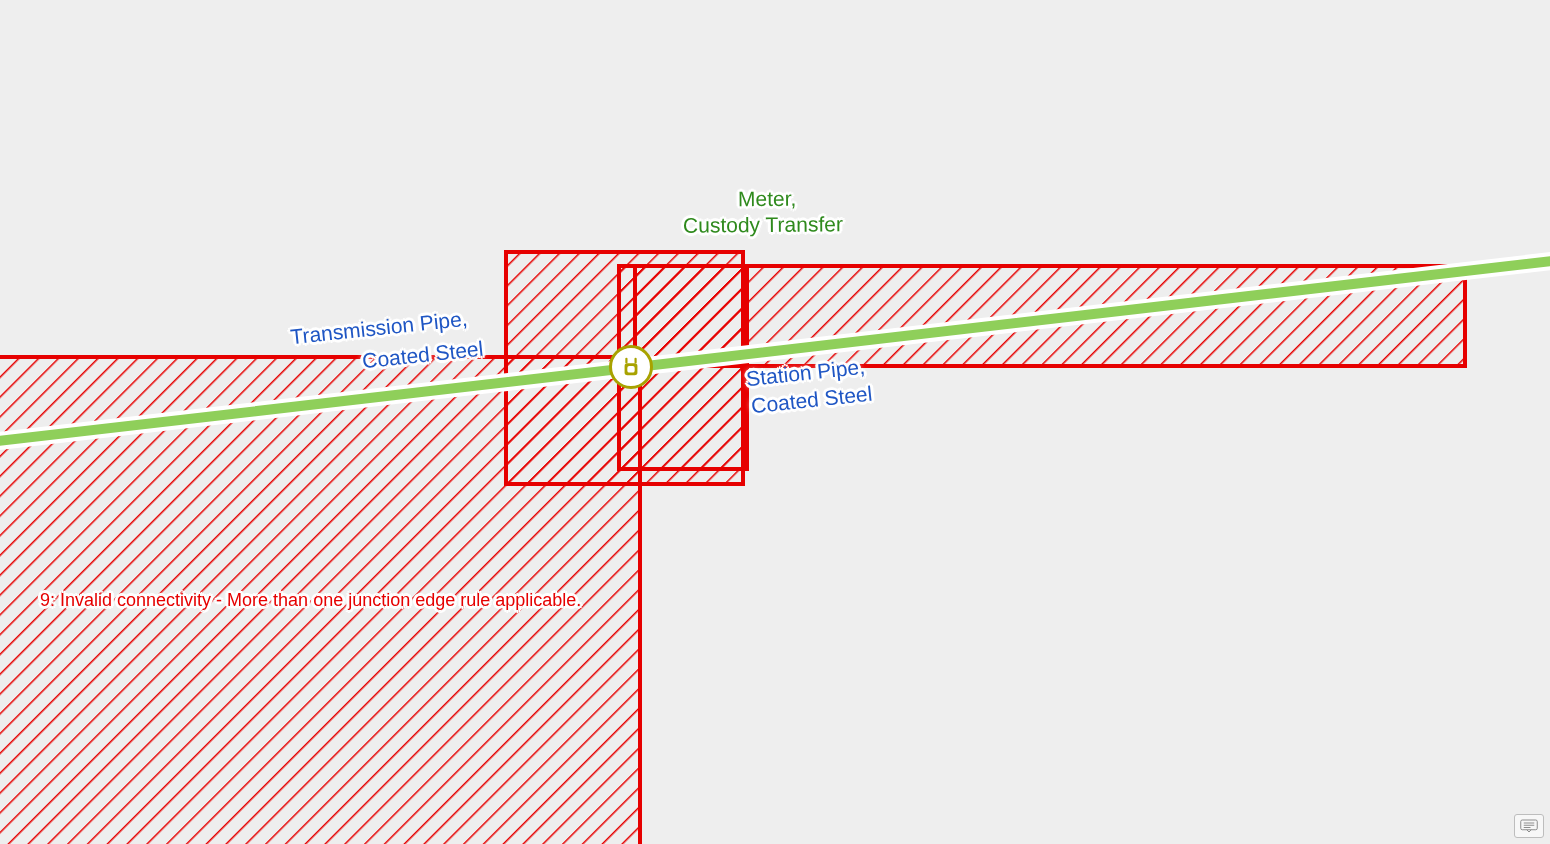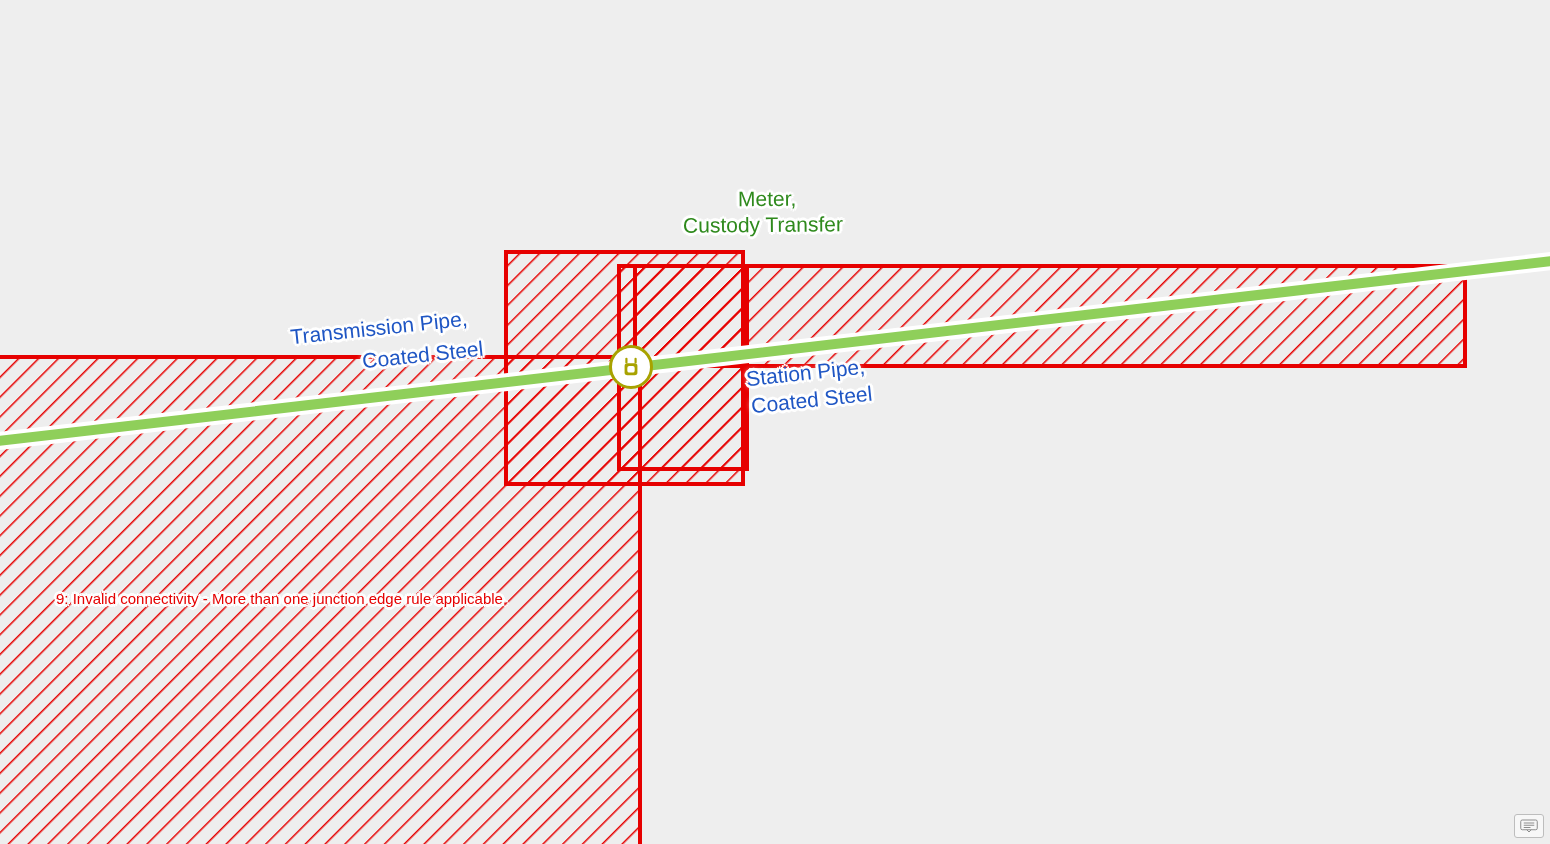--- a/index.html
+++ b/index.html
@@ -32,21 +32,21 @@
     pointer-events: none;
   }
   .halo {
     text-shadow:
       -2px -2px 0 #fff, 2px -2px 0 #fff, -2px 2px 0 #fff, 2px 2px 0 #fff,
       -3px 0 0 #fff, 3px 0 0 #fff, 0 -3px 0 #fff, 0 3px 0 #fff,
       0 0 6px #fff, 0 0 6px #fff;
   }
   .blue-label { color: #1f56c4; }
   .green-label { color: #2f8a1d; }
-  .red-label { color: #e60000; font-size: 15px; margin-left: 16px; }
+  .red-label { color: #e60000; font-size: 18px; }
   .meter-icon {
     position: absolute;
     width: 44px;
     height: 44px;
     border-radius: 50%;
     background: #ffffff;
     border: 3px solid #a8a200;
     box-sizing: border-box;
     display: flex;
     align-items: center;

